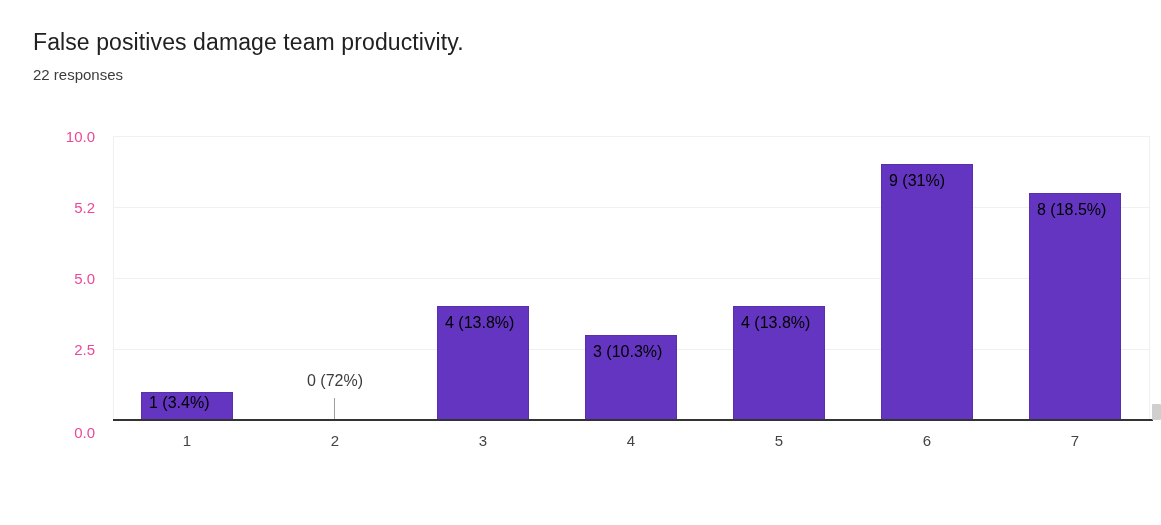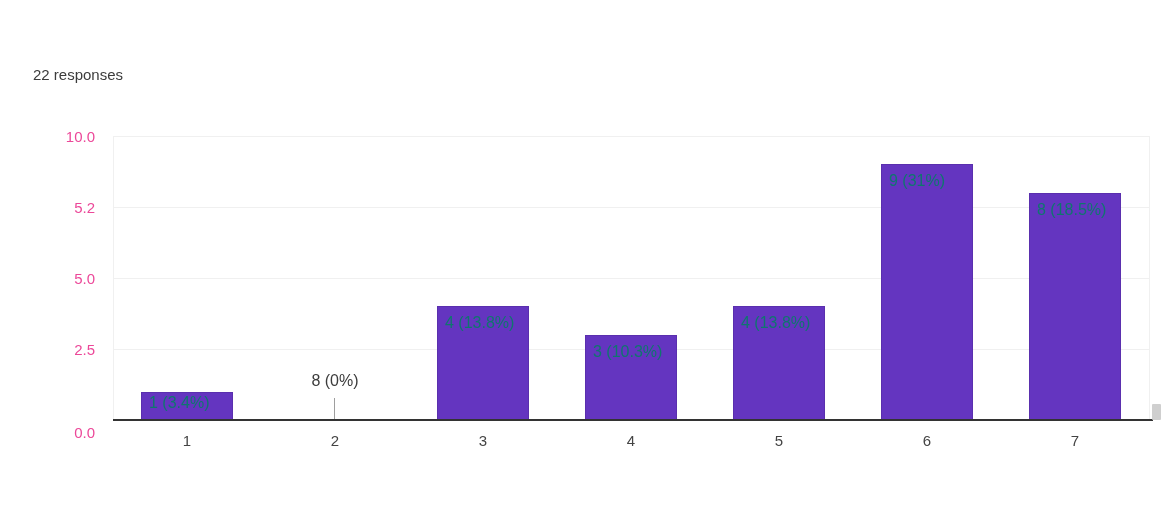--- a/index.html
+++ b/index.html
@@ -107,21 +107,21 @@
     left: 28px;
     width: 92px;
     background: #6435c0;
     border: 1px solid #5a2fae;
     box-sizing: border-box;
   }
   .bar-inner-label {
     position: absolute;
     left: 36px;
     font-size: 16px;
-    color: #0f766e;
+    color: #000000;
     white-space: nowrap;
     line-height: 16px;
   }
   .bar-outer-label {
     position: absolute;
     left: 0;
     width: 148px;
     text-align: center;
     font-size: 16px;
     color: #3c3c3c;
@@ -155,20 +155,21 @@
     height: 16px;
     background: #cfcfcf;
     border-radius: 1px;
   }
 </style>
 </head>
 <body>
 
 <div id="chart-card">
 
+  <div id="chart-title">False positives damage team productivity.</div>
 
   <div id="chart-subtitle">22 responses</div>
 
   <div id="y-axis-labels">
     <div class="y-tick-label" style="left:25px; top:129px;">10.0</div>
     <div class="y-tick-label" style="left:25px; top:200px;">5.2</div>
     <div class="y-tick-label" style="left:25px; top:271px;">5.0</div>
     <div class="y-tick-label" style="left:25px; top:342px;">2.5</div>
     <div class="y-tick-label" style="left:25px; top:413px;margin-top:12px;">0.0</div>
   </div>
@@ -182,21 +183,21 @@
     <div class="gridline" style="top:142px;"></div>
     <div class="gridline" style="top:213px;"></div>
 
     <div id="bars-container">
         <div class="bar-col" style="left: 0px;">
           <div class="bar-rect" style="height: 28px;"></div>
           <div class="bar-inner-label" style="bottom: 9px;">1 (3.4%)</div>
         </div>
         <div class="bar-col" style="left: 148px;">
           <div class="bar-zero-tick" style="bottom: 0px; height: 22px;"></div>
-          <div class="bar-outer-label" style="bottom: 31px;">8 (0%)</div>
+          <div class="bar-outer-label" style="bottom: 31px;">0 (72%)</div>
         </div>
         <div class="bar-col" style="left: 296px;">
           <div class="bar-rect" style="height: 114px;"></div>
           <div class="bar-inner-label" style="bottom: 89px;">4 (13.8%)</div>
         </div>
         <div class="bar-col" style="left: 444px;">
           <div class="bar-rect" style="height: 85px;"></div>
           <div class="bar-inner-label" style="bottom: 60px;">3 (10.3%)</div>
         </div>
         <div class="bar-col" style="left: 592px;">

